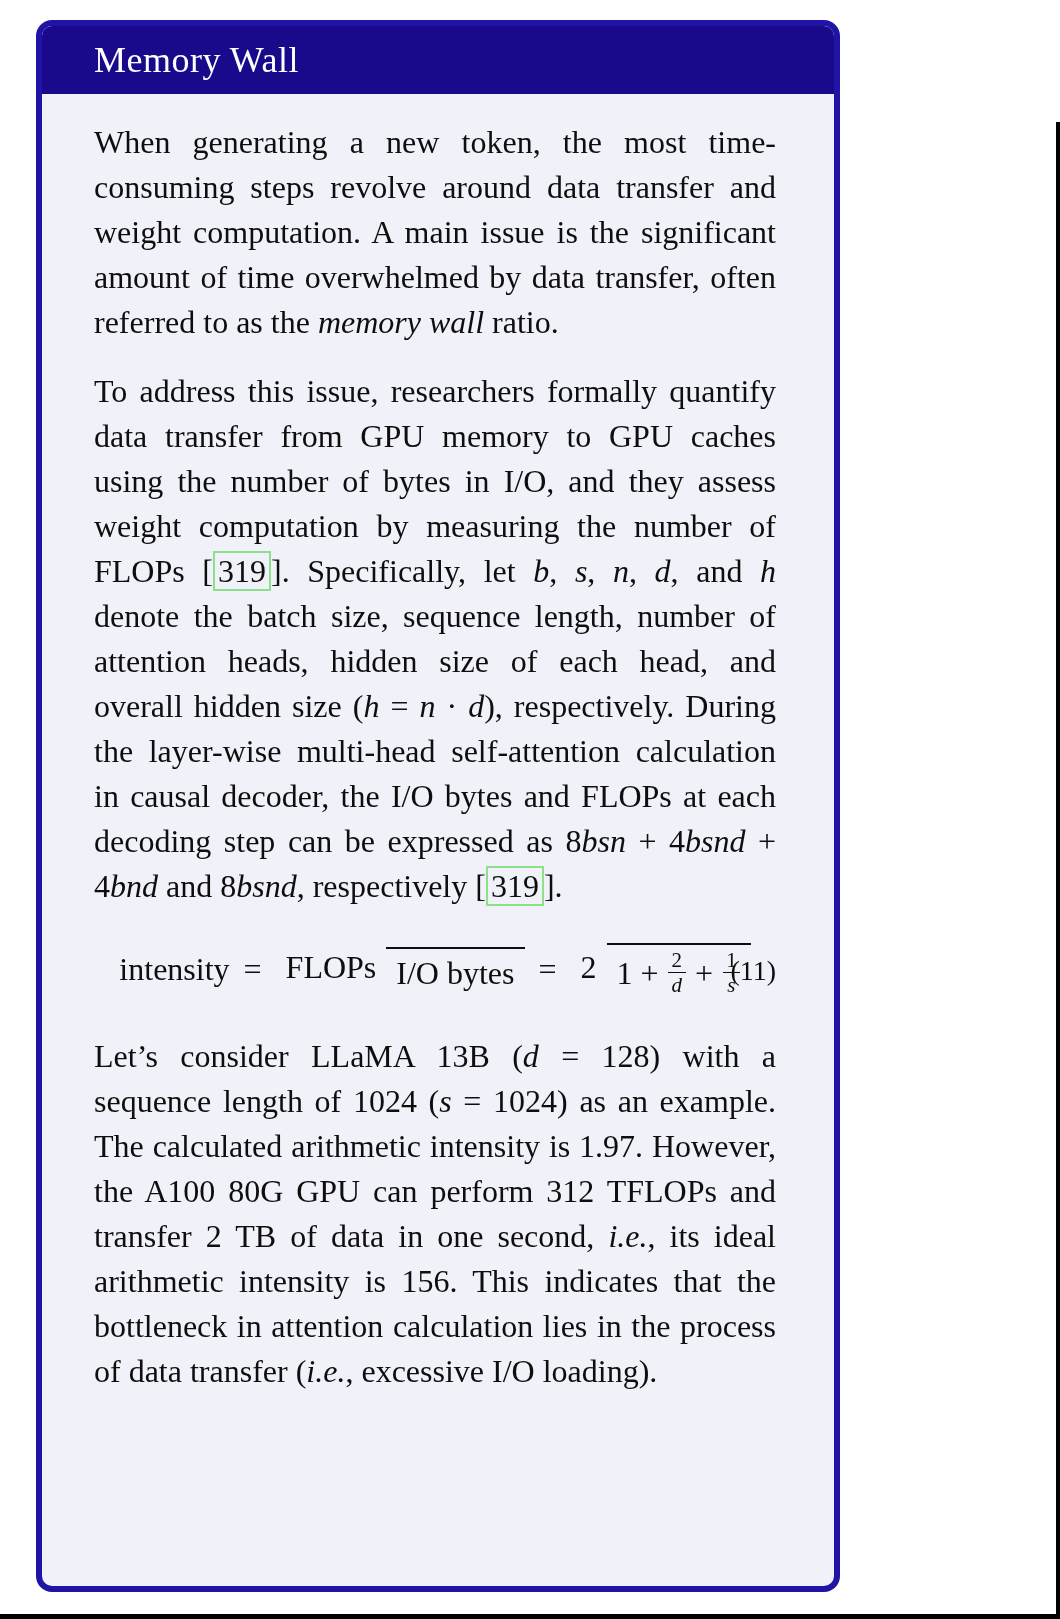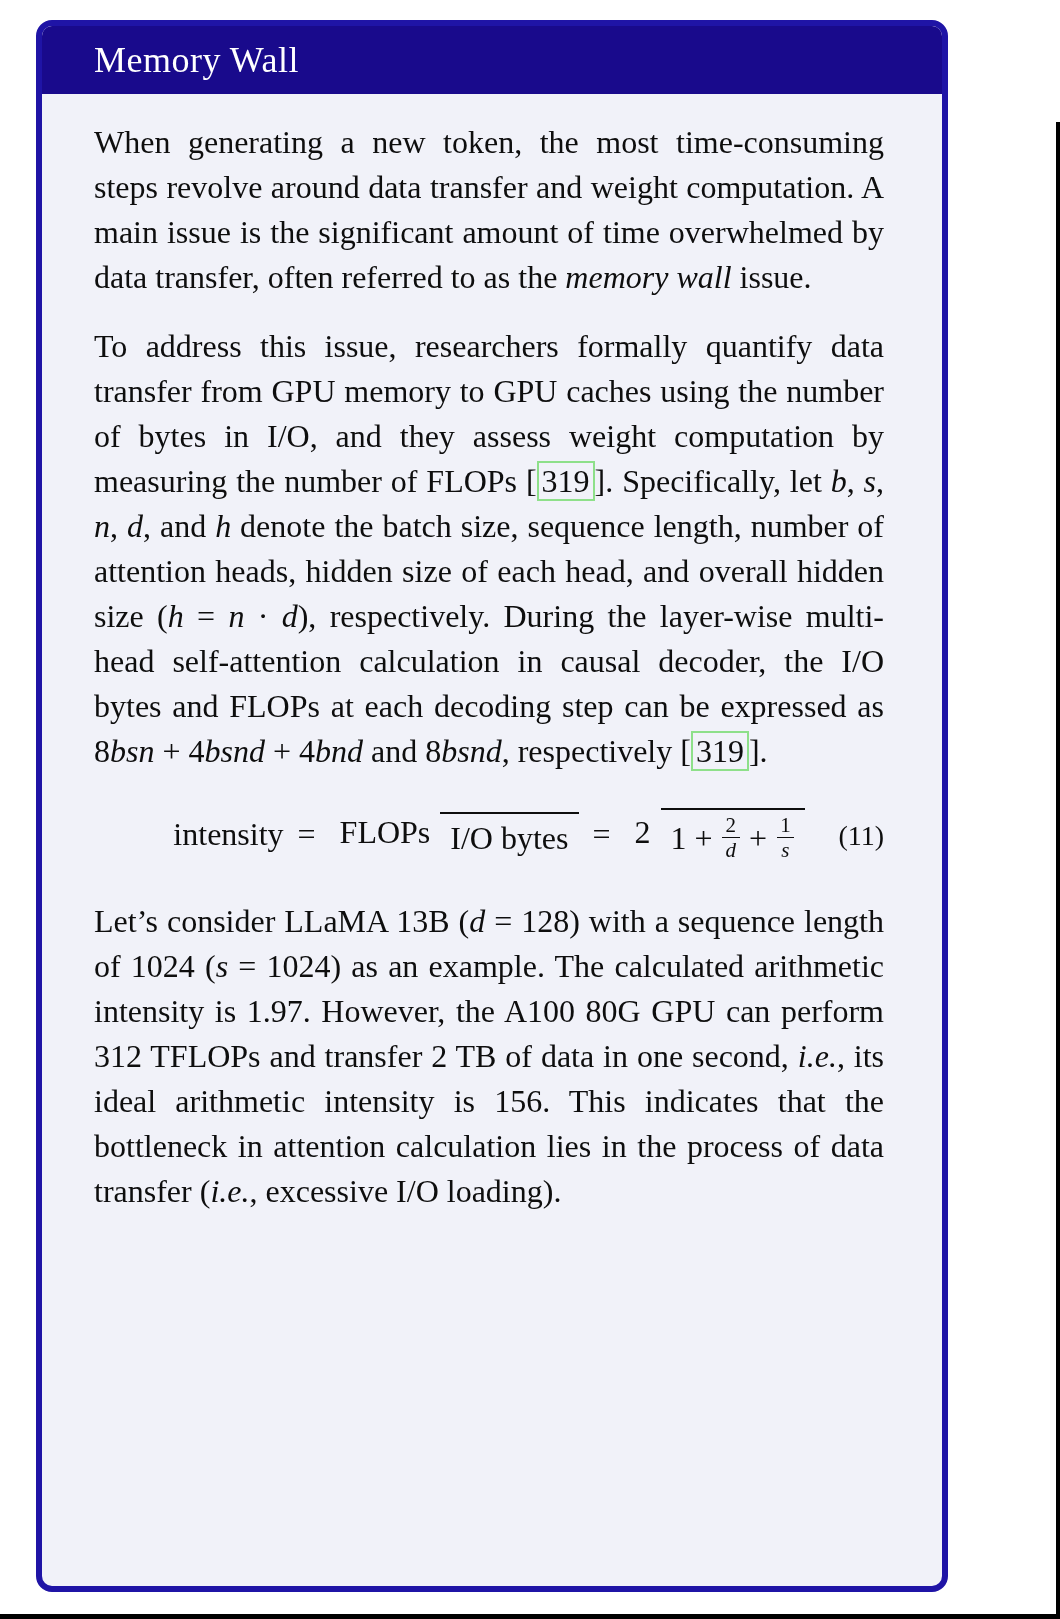--- a/index.html
+++ b/index.html
@@ -25,21 +25,21 @@
     position: absolute; right: 0; top: 122px; bottom: 0; width: 4px;
     background: var(--page-edge);
   }
   .page-edge-bottom {
     position: absolute; left: 0; right: 0; bottom: 0; height: 5px;
     background: var(--page-edge);
   }
   .callout-card {
     position: absolute;
     left: 36px; top: 20px;
-    width: 912px; height: 1572px;
+    width: 804px; height: 1572px;
     background: var(--body-bg);
     border: 6px solid var(--border);
     border-radius: 16px;
     overflow: hidden;
   }
   .card-header {
     background: var(--header-bg);
     height: 68px;
     border-radius: 9px 9px 0 0;
     display: flex;
@@ -123,21 +123,21 @@
 </style>
 </head>
 <body>
 
 <div class="callout-card">
   <div class="card-header">
     <span class="card-title">Memory Wall</span>
   </div>
   <div class="card-body">
 
-    <p class="para"><span class="seg seg-normal">When generating a new token, the most time-consuming steps revolve around data transfer and weight computation. A main issue is the significant amount of time overwhelmed by data transfer, often referred to as the </span><span class="seg seg-italic">memory wall</span><span class="seg seg-normal"> issue.</span></p>
+    <p class="para"><span class="seg seg-normal">When generating a new token, the most time-consuming steps revolve around data transfer and weight computation. A main issue is the significant amount of time overwhelmed by data transfer, often referred to as the </span><span class="seg seg-italic">memory wall</span><span class="seg seg-normal"> ratio.</span></p>
 
     <p class="para"><span class="seg seg-normal">To address this issue, researchers formally quantify data transfer from GPU memory to GPU caches using the number of bytes in I/O, and they assess weight computation by measuring the number of FLOPs [</span><span class="seg seg-cite">319</span><span class="seg seg-normal">]. Specifically, let </span><span class="seg seg-math">b</span><span class="seg seg-normal">, </span><span class="seg seg-math">s</span><span class="seg seg-normal">, </span><span class="seg seg-math">n</span><span class="seg seg-normal">, </span><span class="seg seg-math">d</span><span class="seg seg-normal">, and </span><span class="seg seg-math">h</span><span class="seg seg-normal"> denote the batch size, sequence length, number of attention heads, hidden size of each head, and overall hidden size (</span><span class="seg seg-math">h</span><span class="seg seg-normal"> = </span><span class="seg seg-math">n</span><span class="seg seg-normal"> · </span><span class="seg seg-math">d</span><span class="seg seg-normal">), respectively. During the layer-wise multi-head self-attention calculation in causal decoder, the I/O bytes and FLOPs at each decoding step can be expressed as 8</span><span class="seg seg-math">bsn</span><span class="seg seg-normal"> + 4</span><span class="seg seg-math">bsnd</span><span class="seg seg-normal"> + 4</span><span class="seg seg-math">bnd</span><span class="seg seg-normal"> and 8</span><span class="seg seg-math">bsnd</span><span class="seg seg-normal">, respectively [</span><span class="seg seg-cite">319</span><span class="seg seg-normal">].</span></p>
 
 
     <div class="equation">
       <div class="eq-body">
         <span>intensity</span>
         <span>=</span>
         <span class="frac">
           <span class="num">FLOPs</span>

